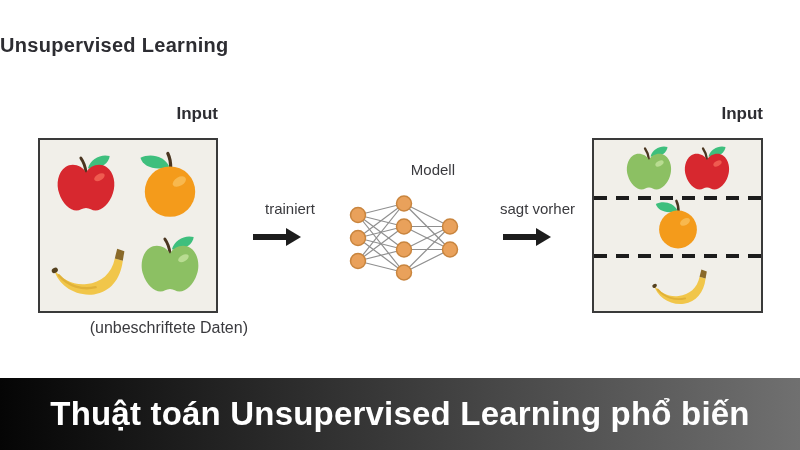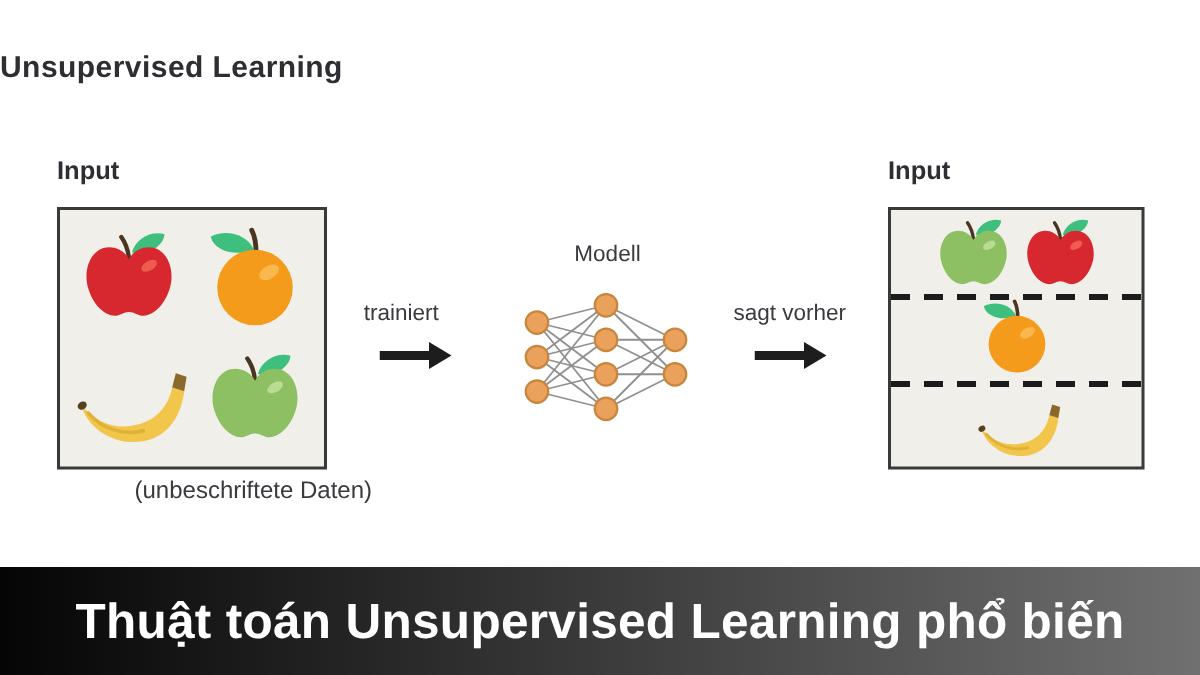--- a/index.html
+++ b/index.html
@@ -6,40 +6,40 @@
   body{
     width:800px;height:450px;overflow:hidden;background:#ffffff;
     font-family:"Liberation Sans", sans-serif;position:relative;
   }
   .abs{position:absolute;}
   .page-title{
     top:34px;left:0;width:800px;text-align:left;
     font-size:20px;font-weight:bold;color:var(--c-title);letter-spacing:.3px;
   }
   .section-label{
-    font-size:17px;font-weight:bold;color:var(--c-title);text-align:left;
+    font-size:17px;font-weight:bold;color:var(--c-title);text-align:right;
   }
   #input-label{top:104px;left:38px;width:180px;}
   #output-label{top:104px;left:592px;width:171px;}
   .fruit-box{
     background:var(--c-box-bg);
     border:2px solid var(--c-box-border);
     box-sizing:border-box;
   }
   #input-box{left:38px;top:138px;width:180px;height:175px;}
   #output-box{left:592px;top:138px;width:171px;height:175px;}
   #input-fruits{
     display:grid;grid-template-columns:1fr 1fr;place-items:center;
     width:100%;height:100%;padding:4px;box-sizing:border-box;
   }
   #input-caption{
     top:319px;left:8px;width:240px;text-align:right;
     font-size:16px;color:var(--c-text);
   }
-  .mid-label{font-size:15px;color:var(--c-text);text-align:center;}
+  .mid-label{font-size:15px;color:var(--c-text);text-align:right;}
   #train-label{top:200px;left:220px;width:95px;}
   #predict-label{top:200px;left:478px;width:97px;}
   #model-label{top:161px;left:355px;width:100px;}
   .arrow{width:48px;height:18px;}
   #train-arrow{top:228px;left:253px;}
   #predict-arrow{top:228px;left:503px;}
   #network{top:188px;left:340px;width:128px;height:100px;}
   #output-rows{
     position:absolute;inset:0;display:flex;flex-direction:column;
   }

